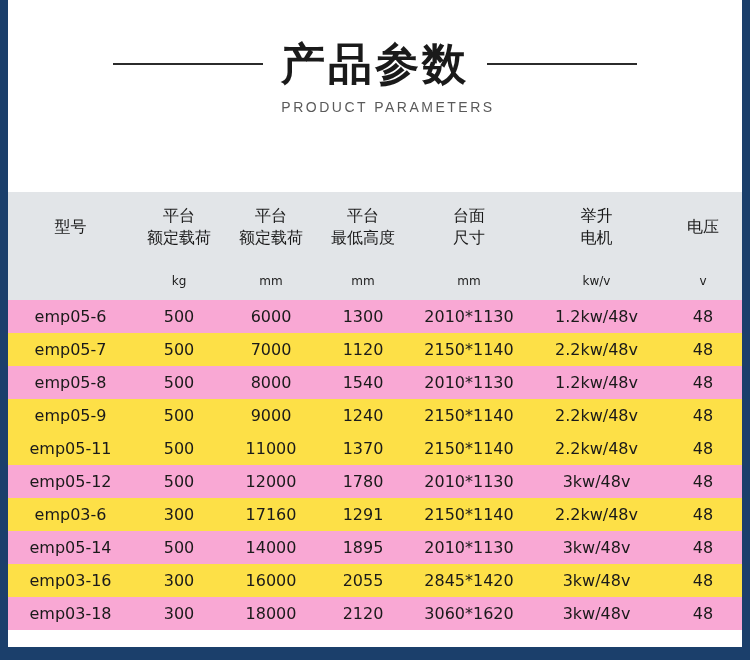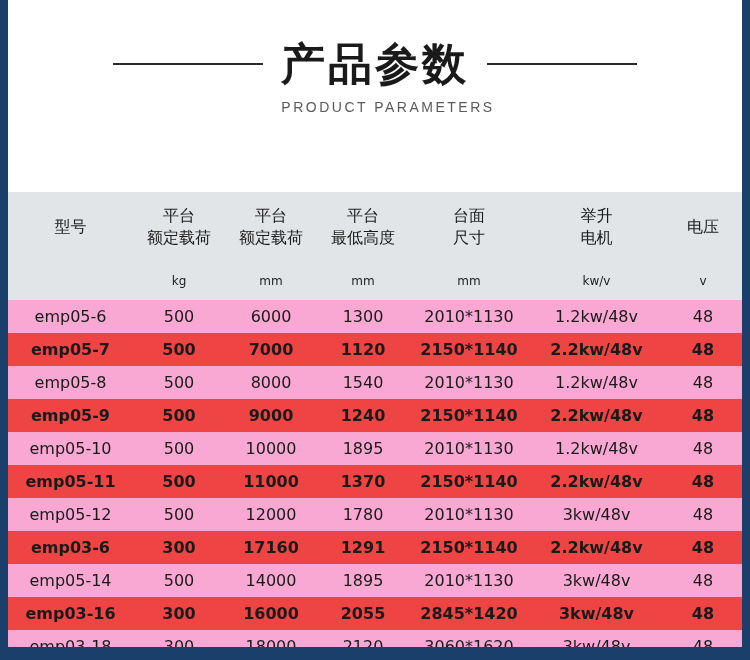--- a/index.html
+++ b/index.html
@@ -99,21 +99,21 @@
     color: #1a1a1a;
     font-family: "DejaVu Sans", sans-serif;
   }
   tbody tr td {
     height: 31px;
     font-size: 16px;
     color: #1a1a1a;
     font-family: "DejaVu Sans", sans-serif;
   }
   tbody tr.odd td { background: #f9a8d4; }
-  tbody tr.even td { background: #ef4444; font-weight: bold; }
+  tbody tr.even td { background: #fde047; }
 
   .col-model { width: 125px; }
   .col-load { width: 92px; }
   .col-maxh { width: 92px; }
   .col-minh { width: 92px; }
   .col-size { width: 120px; }
   .col-motor { width: 135px; }
   .col-volt { width: 78px; }
 
   .footer-bar {
@@ -222,29 +222,20 @@
         </tr>
         <tr class="even">
           <td>emp05-9</td>
           <td>500</td>
           <td>9000</td>
           <td>1240</td>
           <td>2150*1140</td>
           <td>2.2kw/48v</td>
           <td>48</td>
         </tr>
-        <tr class="odd">
-          <td>emp05-10</td>
-          <td>500</td>
-          <td>10000</td>
-          <td>1895</td>
-          <td>2010*1130</td>
-          <td>1.2kw/48v</td>
-          <td>48</td>
-        </tr>
         <tr class="even">
           <td>emp05-11</td>
           <td>500</td>
           <td>11000</td>
           <td>1370</td>
           <td>2150*1140</td>
           <td>2.2kw/48v</td>
           <td>48</td>
         </tr>
         <tr class="odd">

